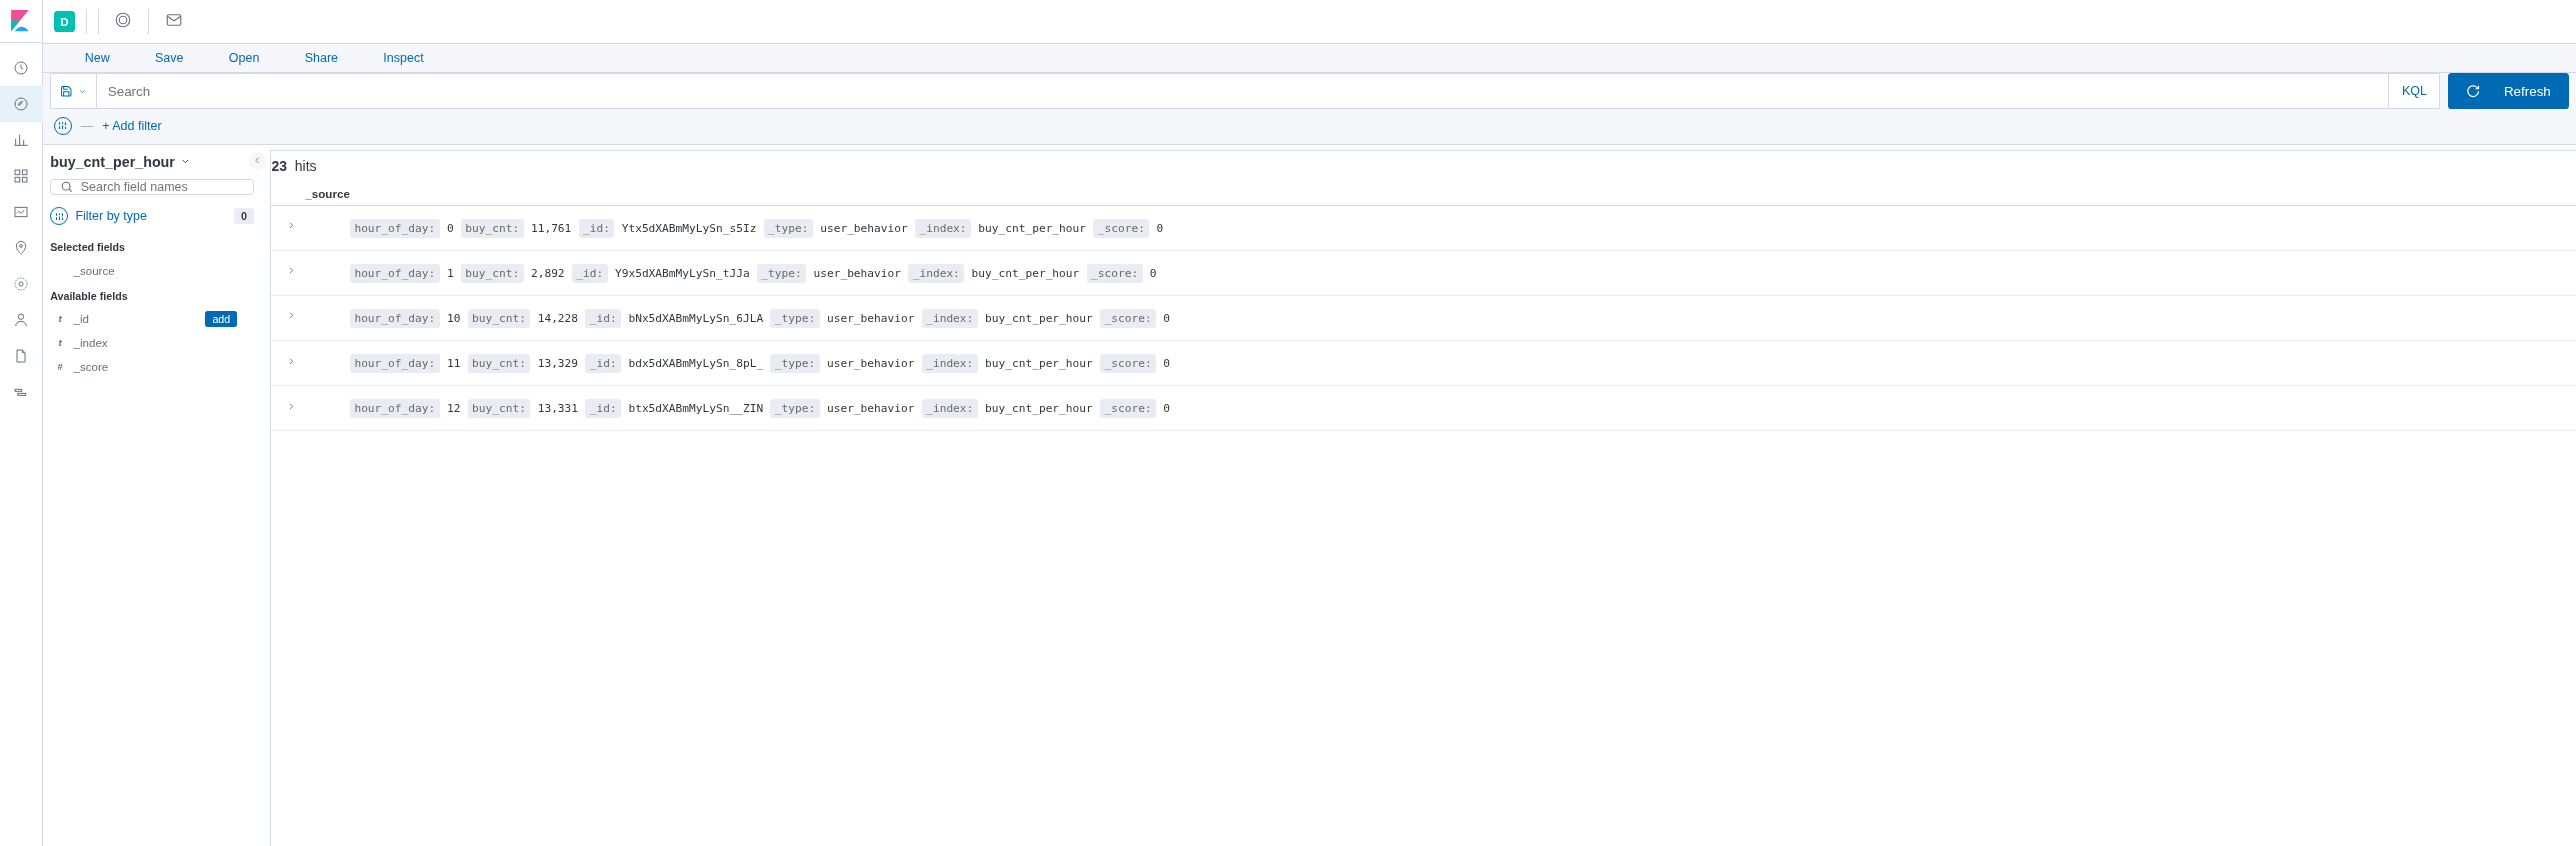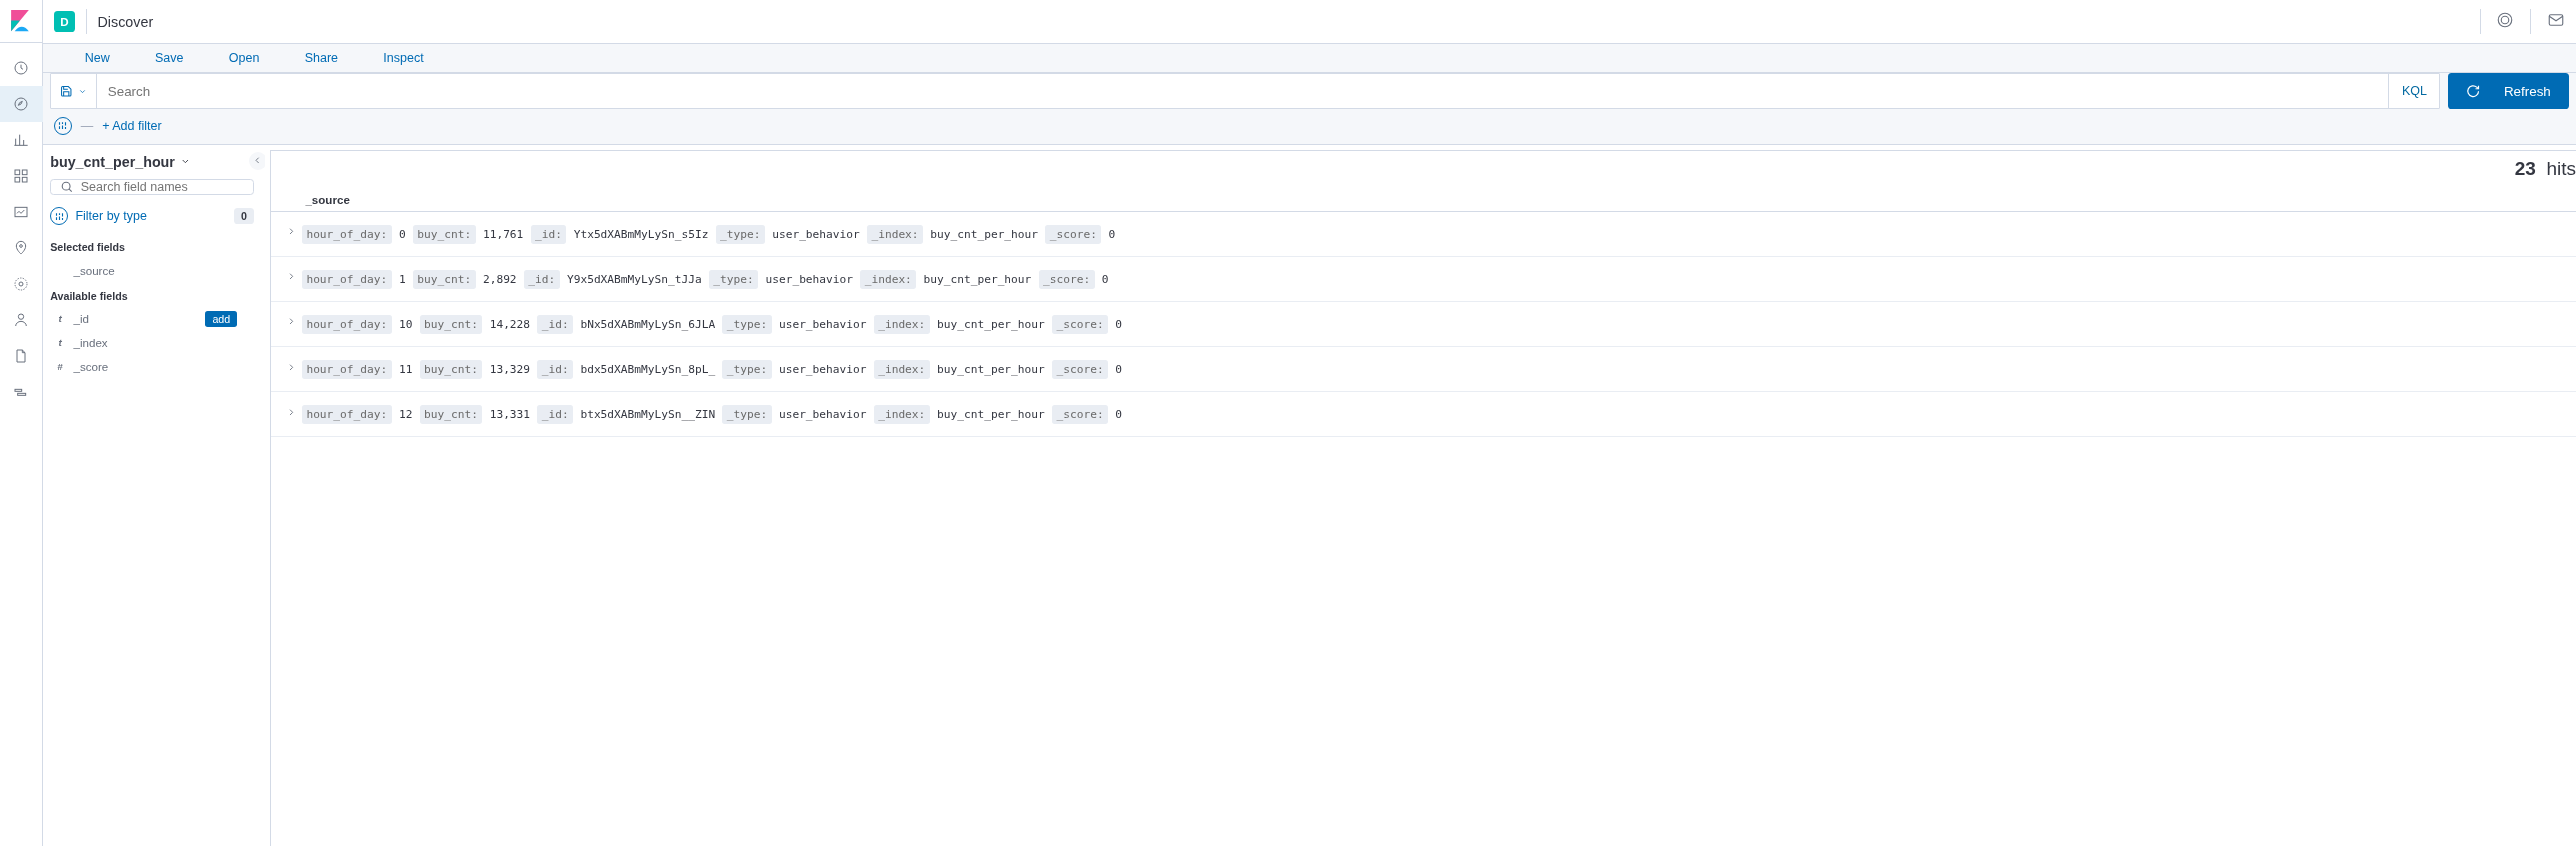--- a/index.html
+++ b/index.html
@@ -332,23 +332,23 @@
   flex: 1;
   border-left: 0.9px solid #d3dae6;
   display: flex;
   flex-direction: column;
   min-width: 0;
   margin-left: 5.4px;
   margin-top: 5.4px;
   border-top: 0.9px solid #d3dae6;
 }
 .hits-header {
-  text-align: right;
+  text-align: left;
   padding: 7.2px 0;
-  font-size: 19px;
+  font-size: 14px;
 }
 .hits-count {
   font-weight: 700;
 }
 .table-header {
   border-bottom: 0.9px solid #d3dae6;
   padding: 5.4px 9px 5.4px 34px;
   font-size: 11.6px;
   font-weight: 700;
 }
@@ -367,20 +367,21 @@
   cursor: pointer;
   display: flex;
   justify-content: center;
   padding-top: 1.8px;
 }
 .doc-content {
   flex: 1;
   display: flex;
   flex-wrap: wrap;
   gap: 5.4px 7.2px;
+  margin-left: 48px;
 }
 .doc-key {
   background: #e9edf3;
   color: #6a6a6a;
   padding: 0 4.5px;
   border-radius: 2.7px;
 }
 .doc-val {
   color: #343741;
 }
@@ -460,21 +461,20 @@
           <rect x="7" y="14" width="12" height="3"></rect>
         </svg>
     </div>
   </div>
 
   <div class="main">
 
     <div class="header">
       <div class="header-app-icon">D</div>
       <div class="header-divider"></div>
-      <div class="header-title">Discover</div>
       <div class="header-right">
         <div class="header-right-divider"></div>
         <div class="header-right-icon">
           <svg width="18" height="18" viewBox="0 0 24 24" fill="none" stroke="currentColor" stroke-width="1.5">
               <circle cx="12" cy="12" r="9"></circle>
               <circle cx="12" cy="12" r="5"></circle>
             </svg>
         </div>
         <div class="header-right-divider"></div>
         <div class="header-right-icon">

